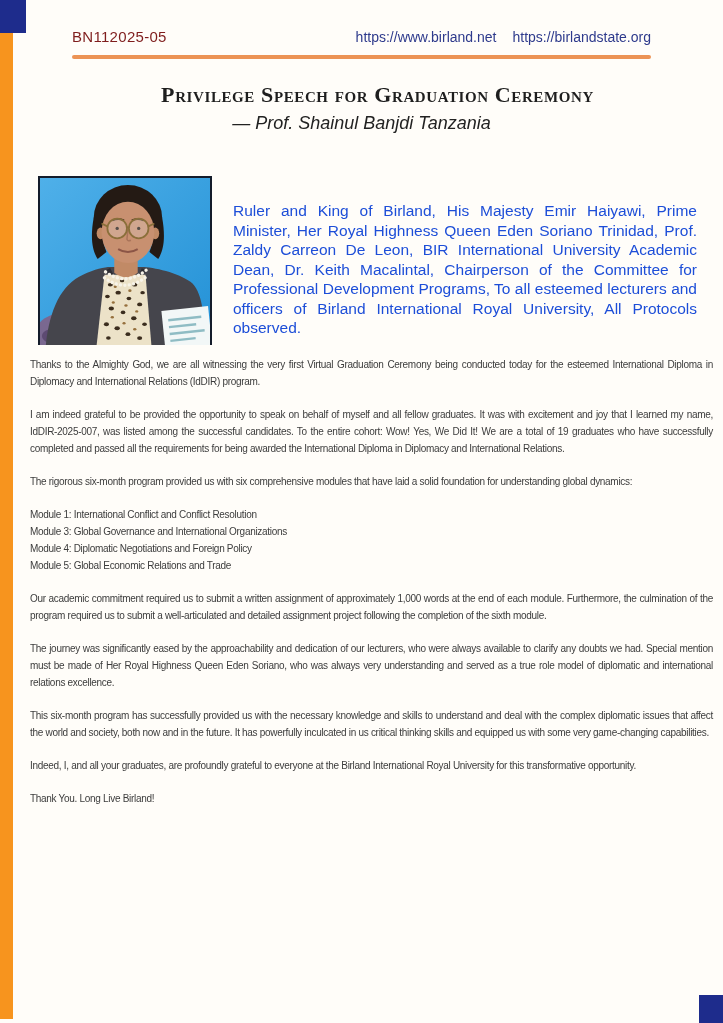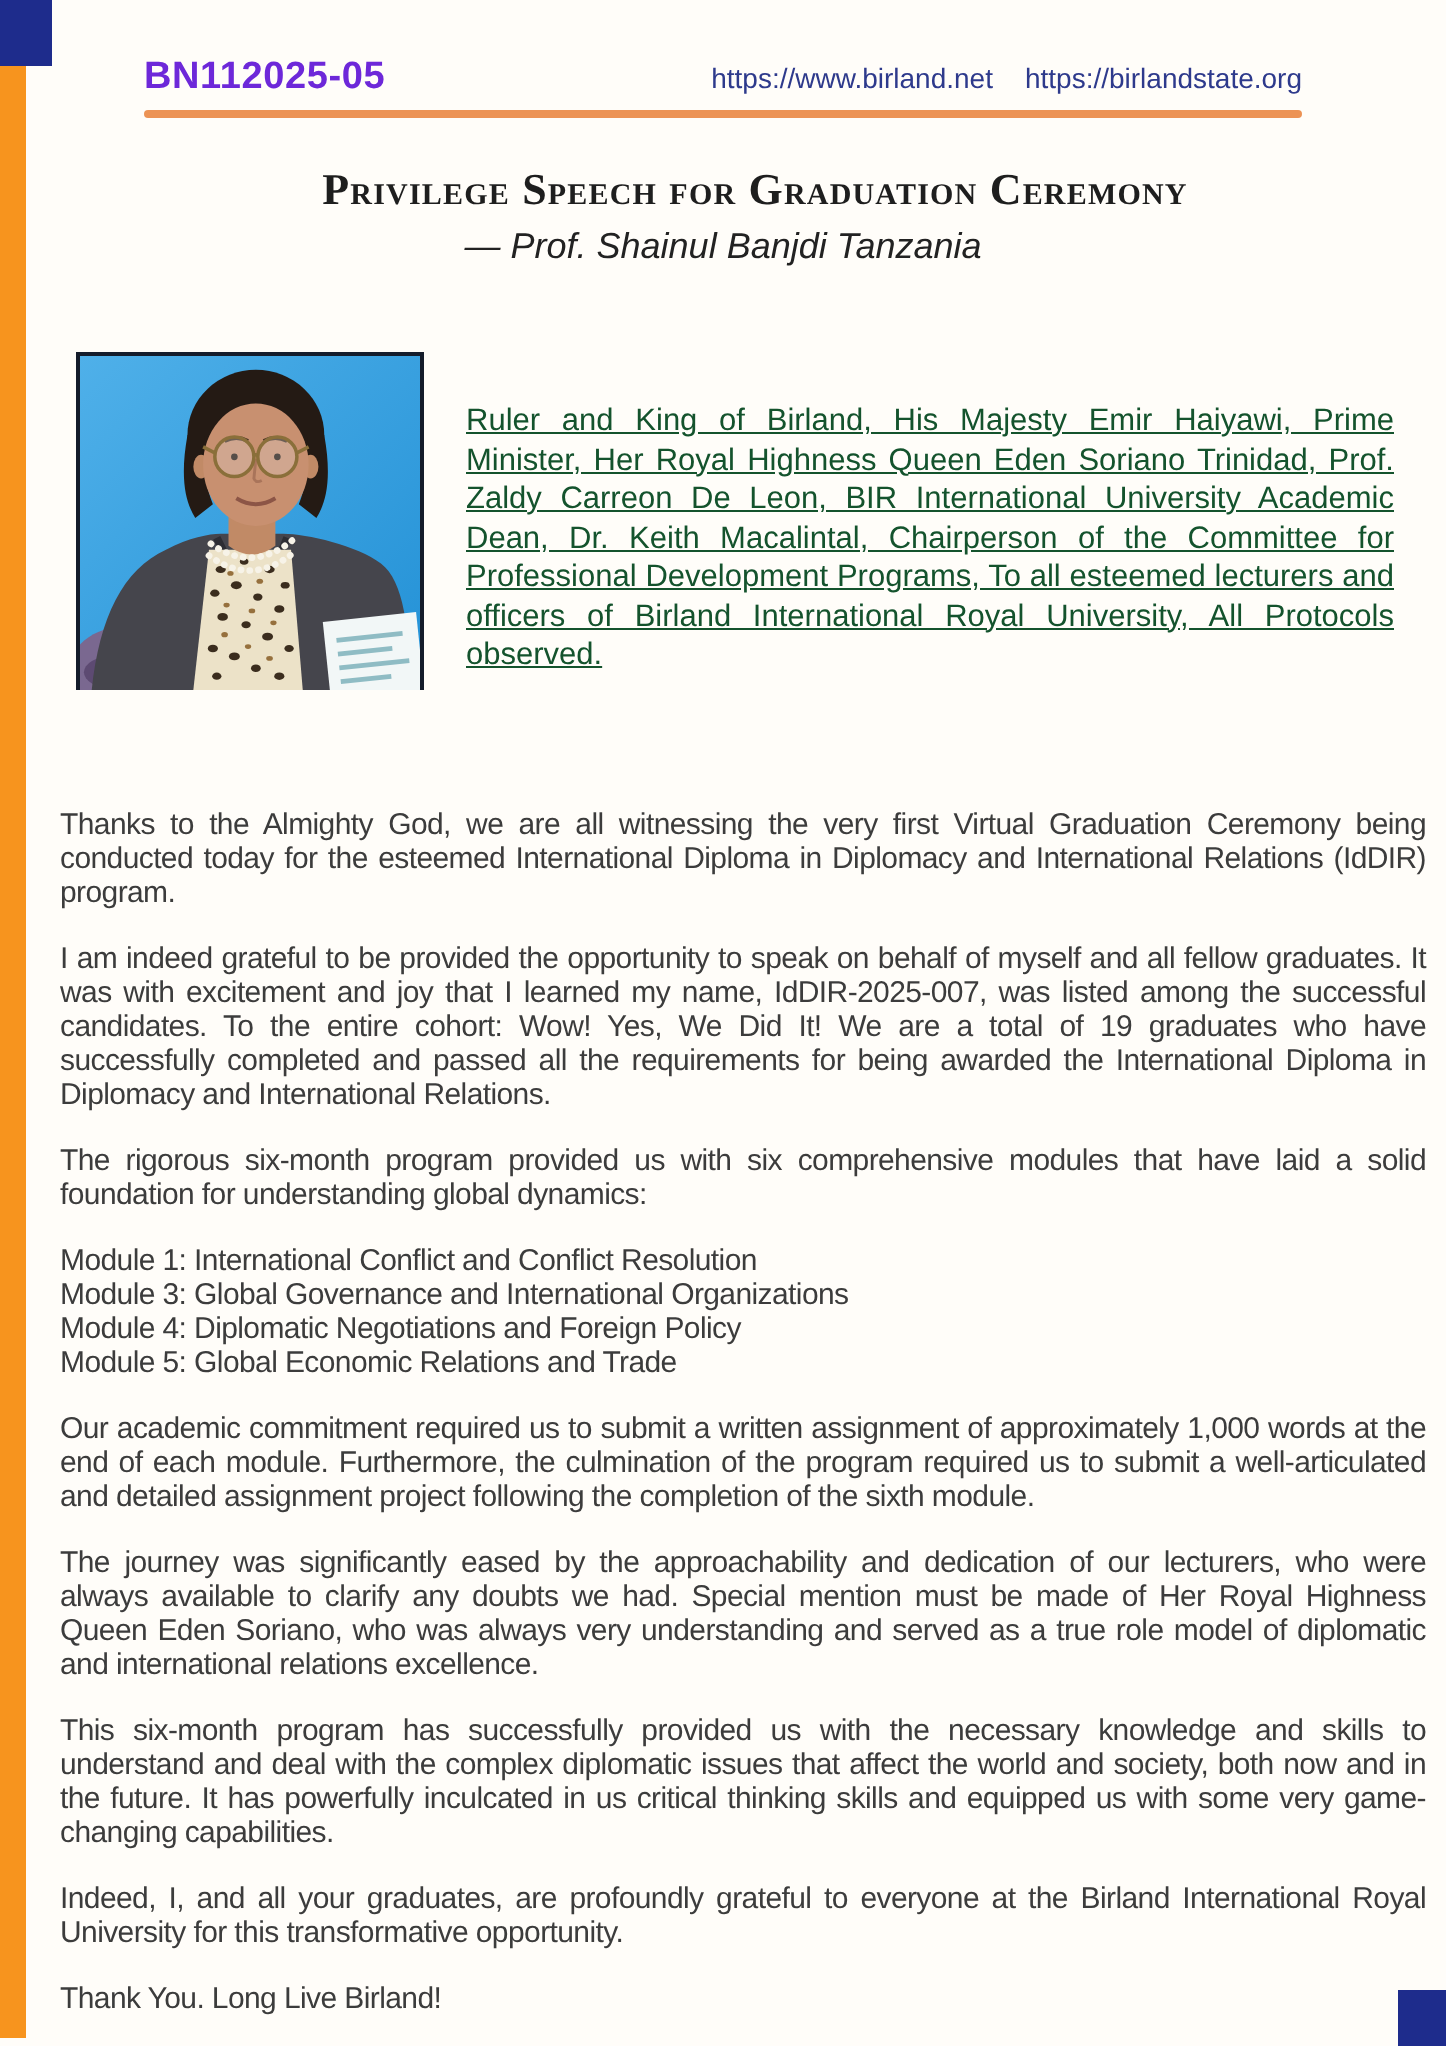--- a/index.html
+++ b/index.html
@@ -12,21 +12,21 @@
   
   .accent-tl { position:absolute; left:0; top:0; width:26px; height:33px; background:#1e2c8c; }
   .accent-left { position:absolute; left:0; top:33px; width:13px; height:986px; background:#f7941e; }
   .accent-br { position:absolute; right:0; bottom:0; width:24px; height:28px; background:#1e2c8c; }
 
   
   .header-row {
     position:absolute; left:72px; top:28px; width:579px;
     display:flex; justify-content:space-between; align-items:baseline;
   }
-  .doc-number { font-weight:bold; font-size:19px; letter-spacing:.3px; color:#6d28d9; }
+  .doc-number { font-weight:normal; font-size:15px; letter-spacing:.3px; color:#7f1d1d; }
   .header-links { display:flex; gap:16px; }
   .header-links a { font-size:14px; color:#2e3a8c; text-decoration:none; }
   .header-rule { position:absolute; left:72px; top:55px; width:579px; height:4px; background:#ec9355; border-radius:2px; }
 
   .title {
     position:absolute; left:16px; top:82px; width:100%; text-align:center;
     font-family:"Liberation Serif", serif; font-variant:small-caps; font-weight:bold;
     font-size:22px; letter-spacing:.6px; color:#1e1e1e;
   }
   .subtitle {
@@ -36,27 +36,27 @@
 
   
   .photo {
     position:absolute; left:38px; top:176px; width:174px; height:169px;
     border-left:2px solid #141c2b; border-top:2px solid #141c2b; border-right:2px solid #141c2b;
     background:#2f9fe0;
   }
   .photo svg { display:block; width:100%; height:100%; }
   .salutation {
     position:absolute; left:233px; top:201px; width:464px;
-    font-size:15.5px; line-height:19.5px; text-align:justify; color:#14532d;text-decoration:underline;
+    font-size:15.5px; line-height:19.5px; text-align:justify; color:#1d4ed8;
   }
 
   
   .body-text {
     position:absolute; left:30px; top:356px; width:683px;
-    font-size:15px; line-height:17px; letter-spacing:-0.3px; color:#3c3c3c;margin-top:48px;
+    font-size:10px; line-height:17px; letter-spacing:-0.3px; color:#3c3c3c;
   }
   .body-text p { text-align:justify; margin:0 0 16px 0; }
   .modules { margin:0 0 16px 0; }
   .module-item { line-height:17px; }
   .closing { margin-bottom:0; }
 </style>
 </head>
 <body>
 
 <div class="page">

